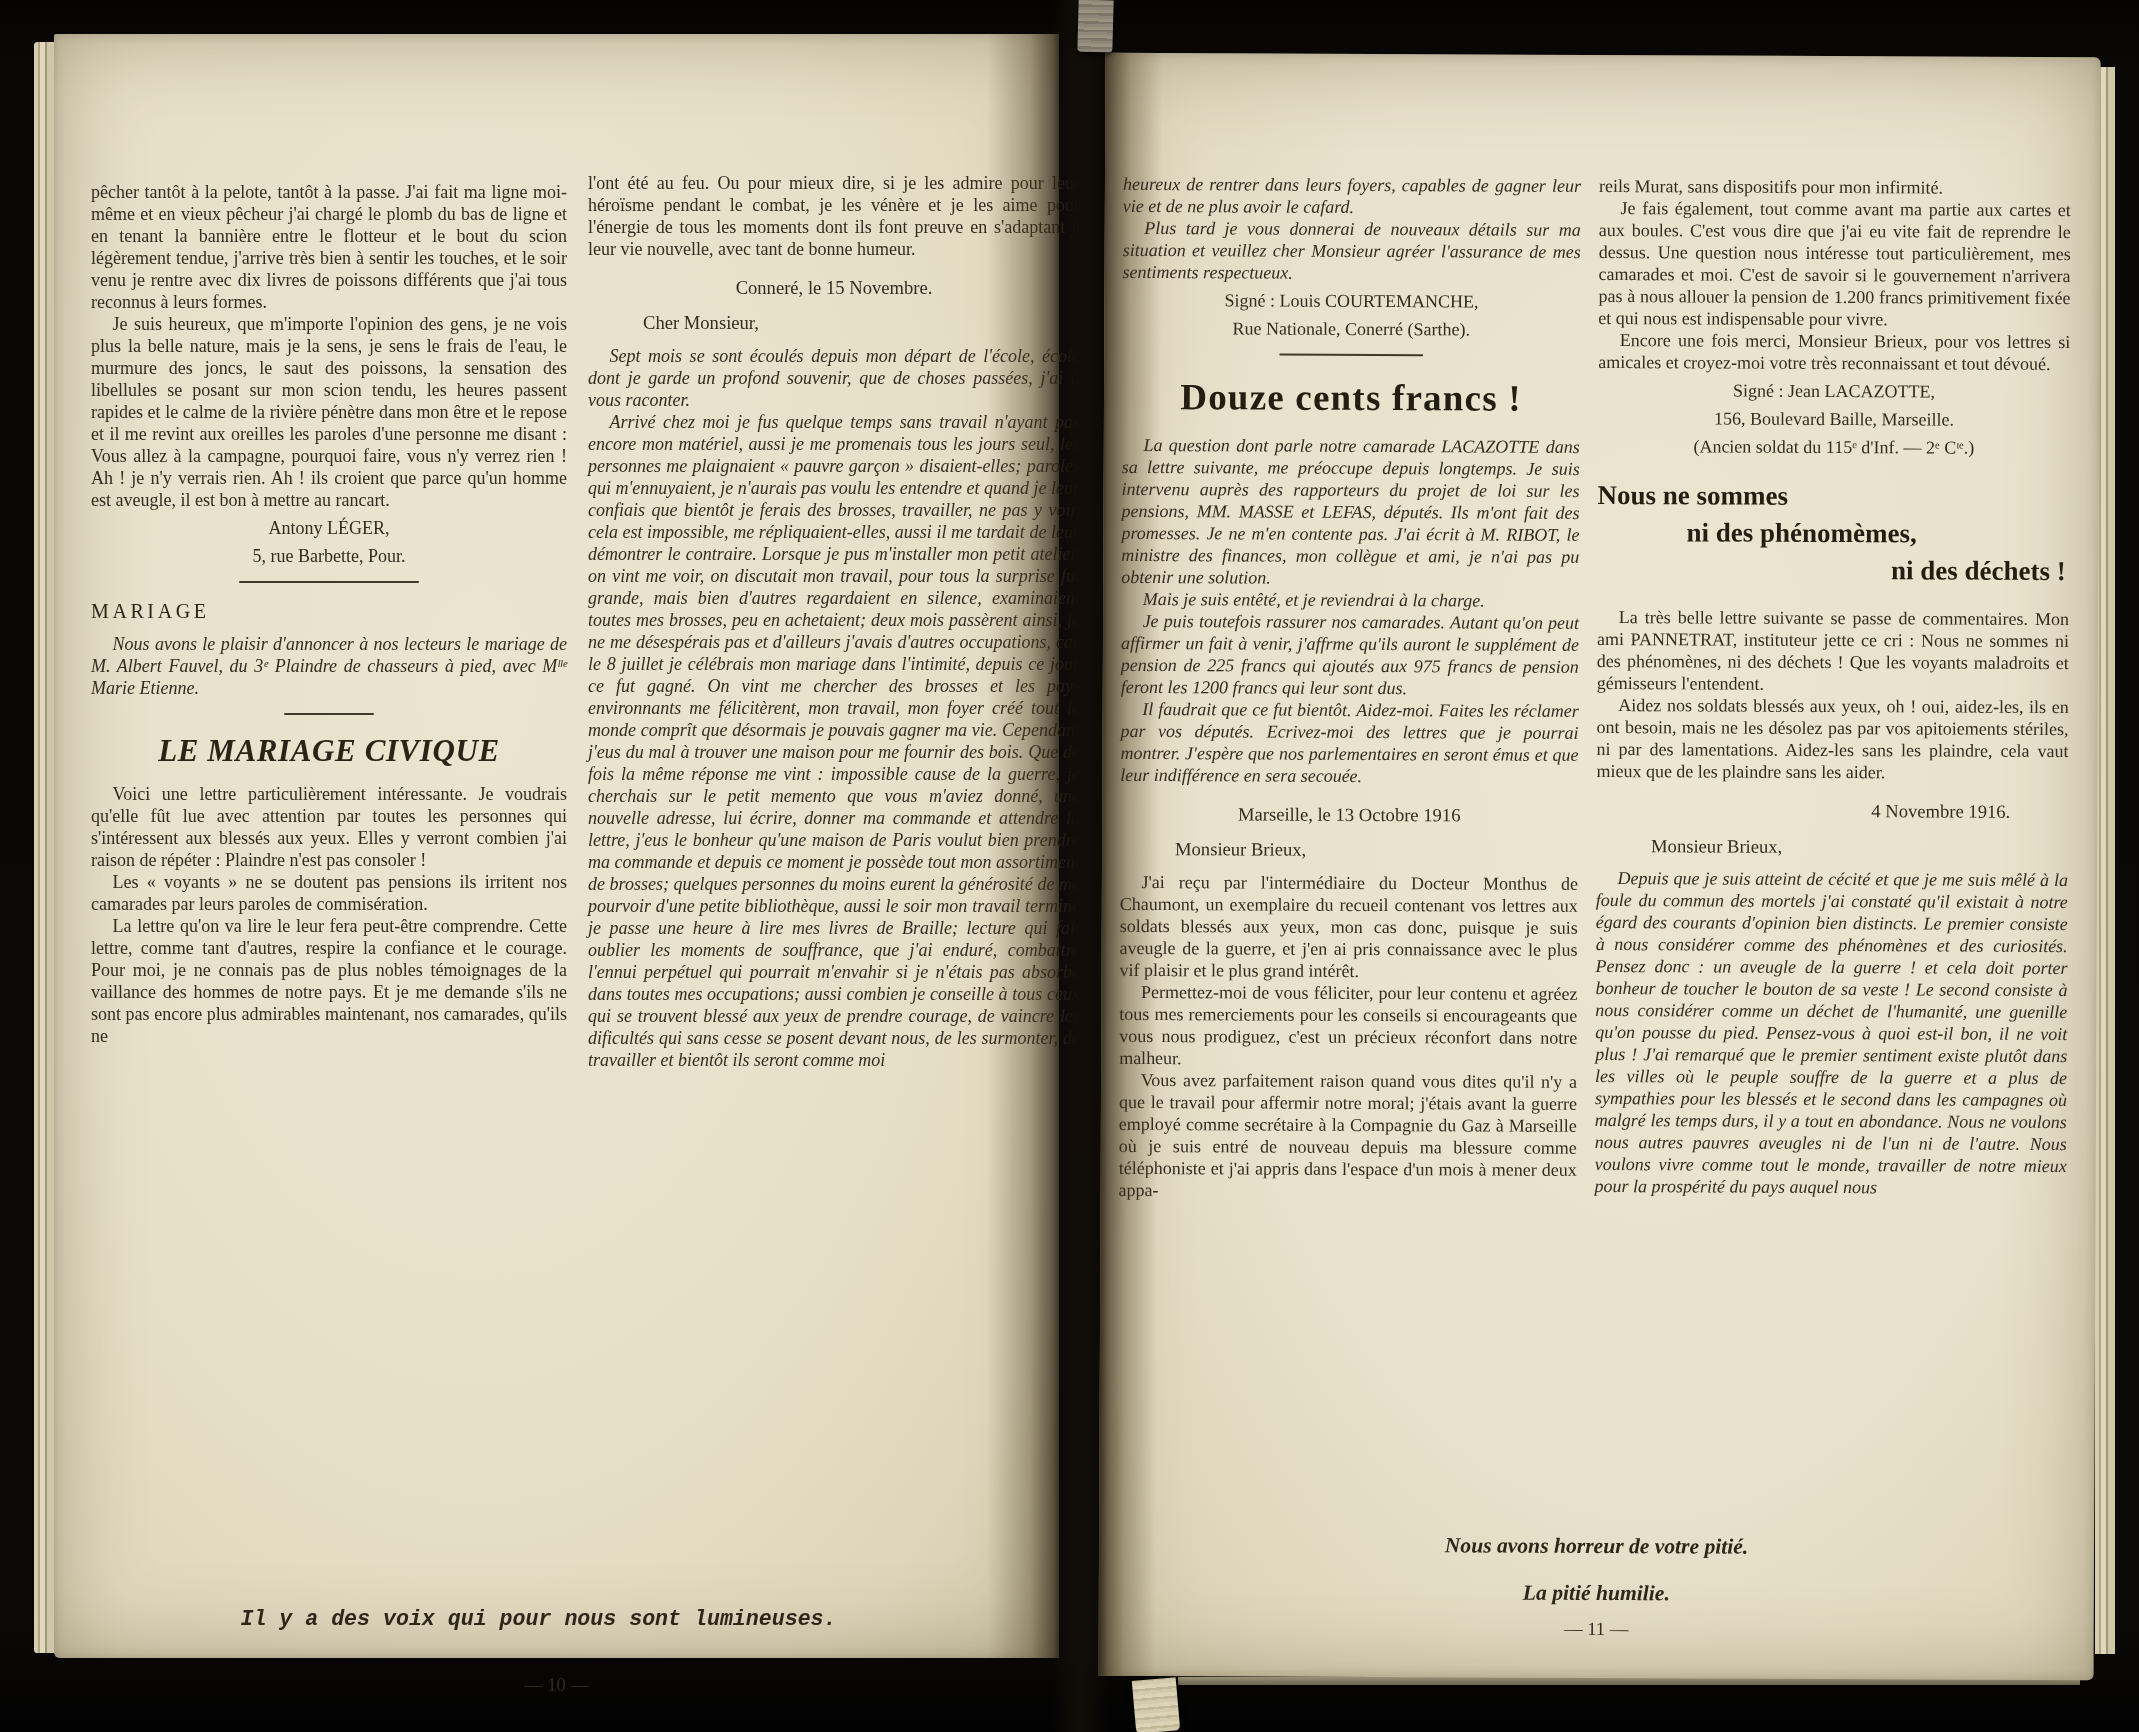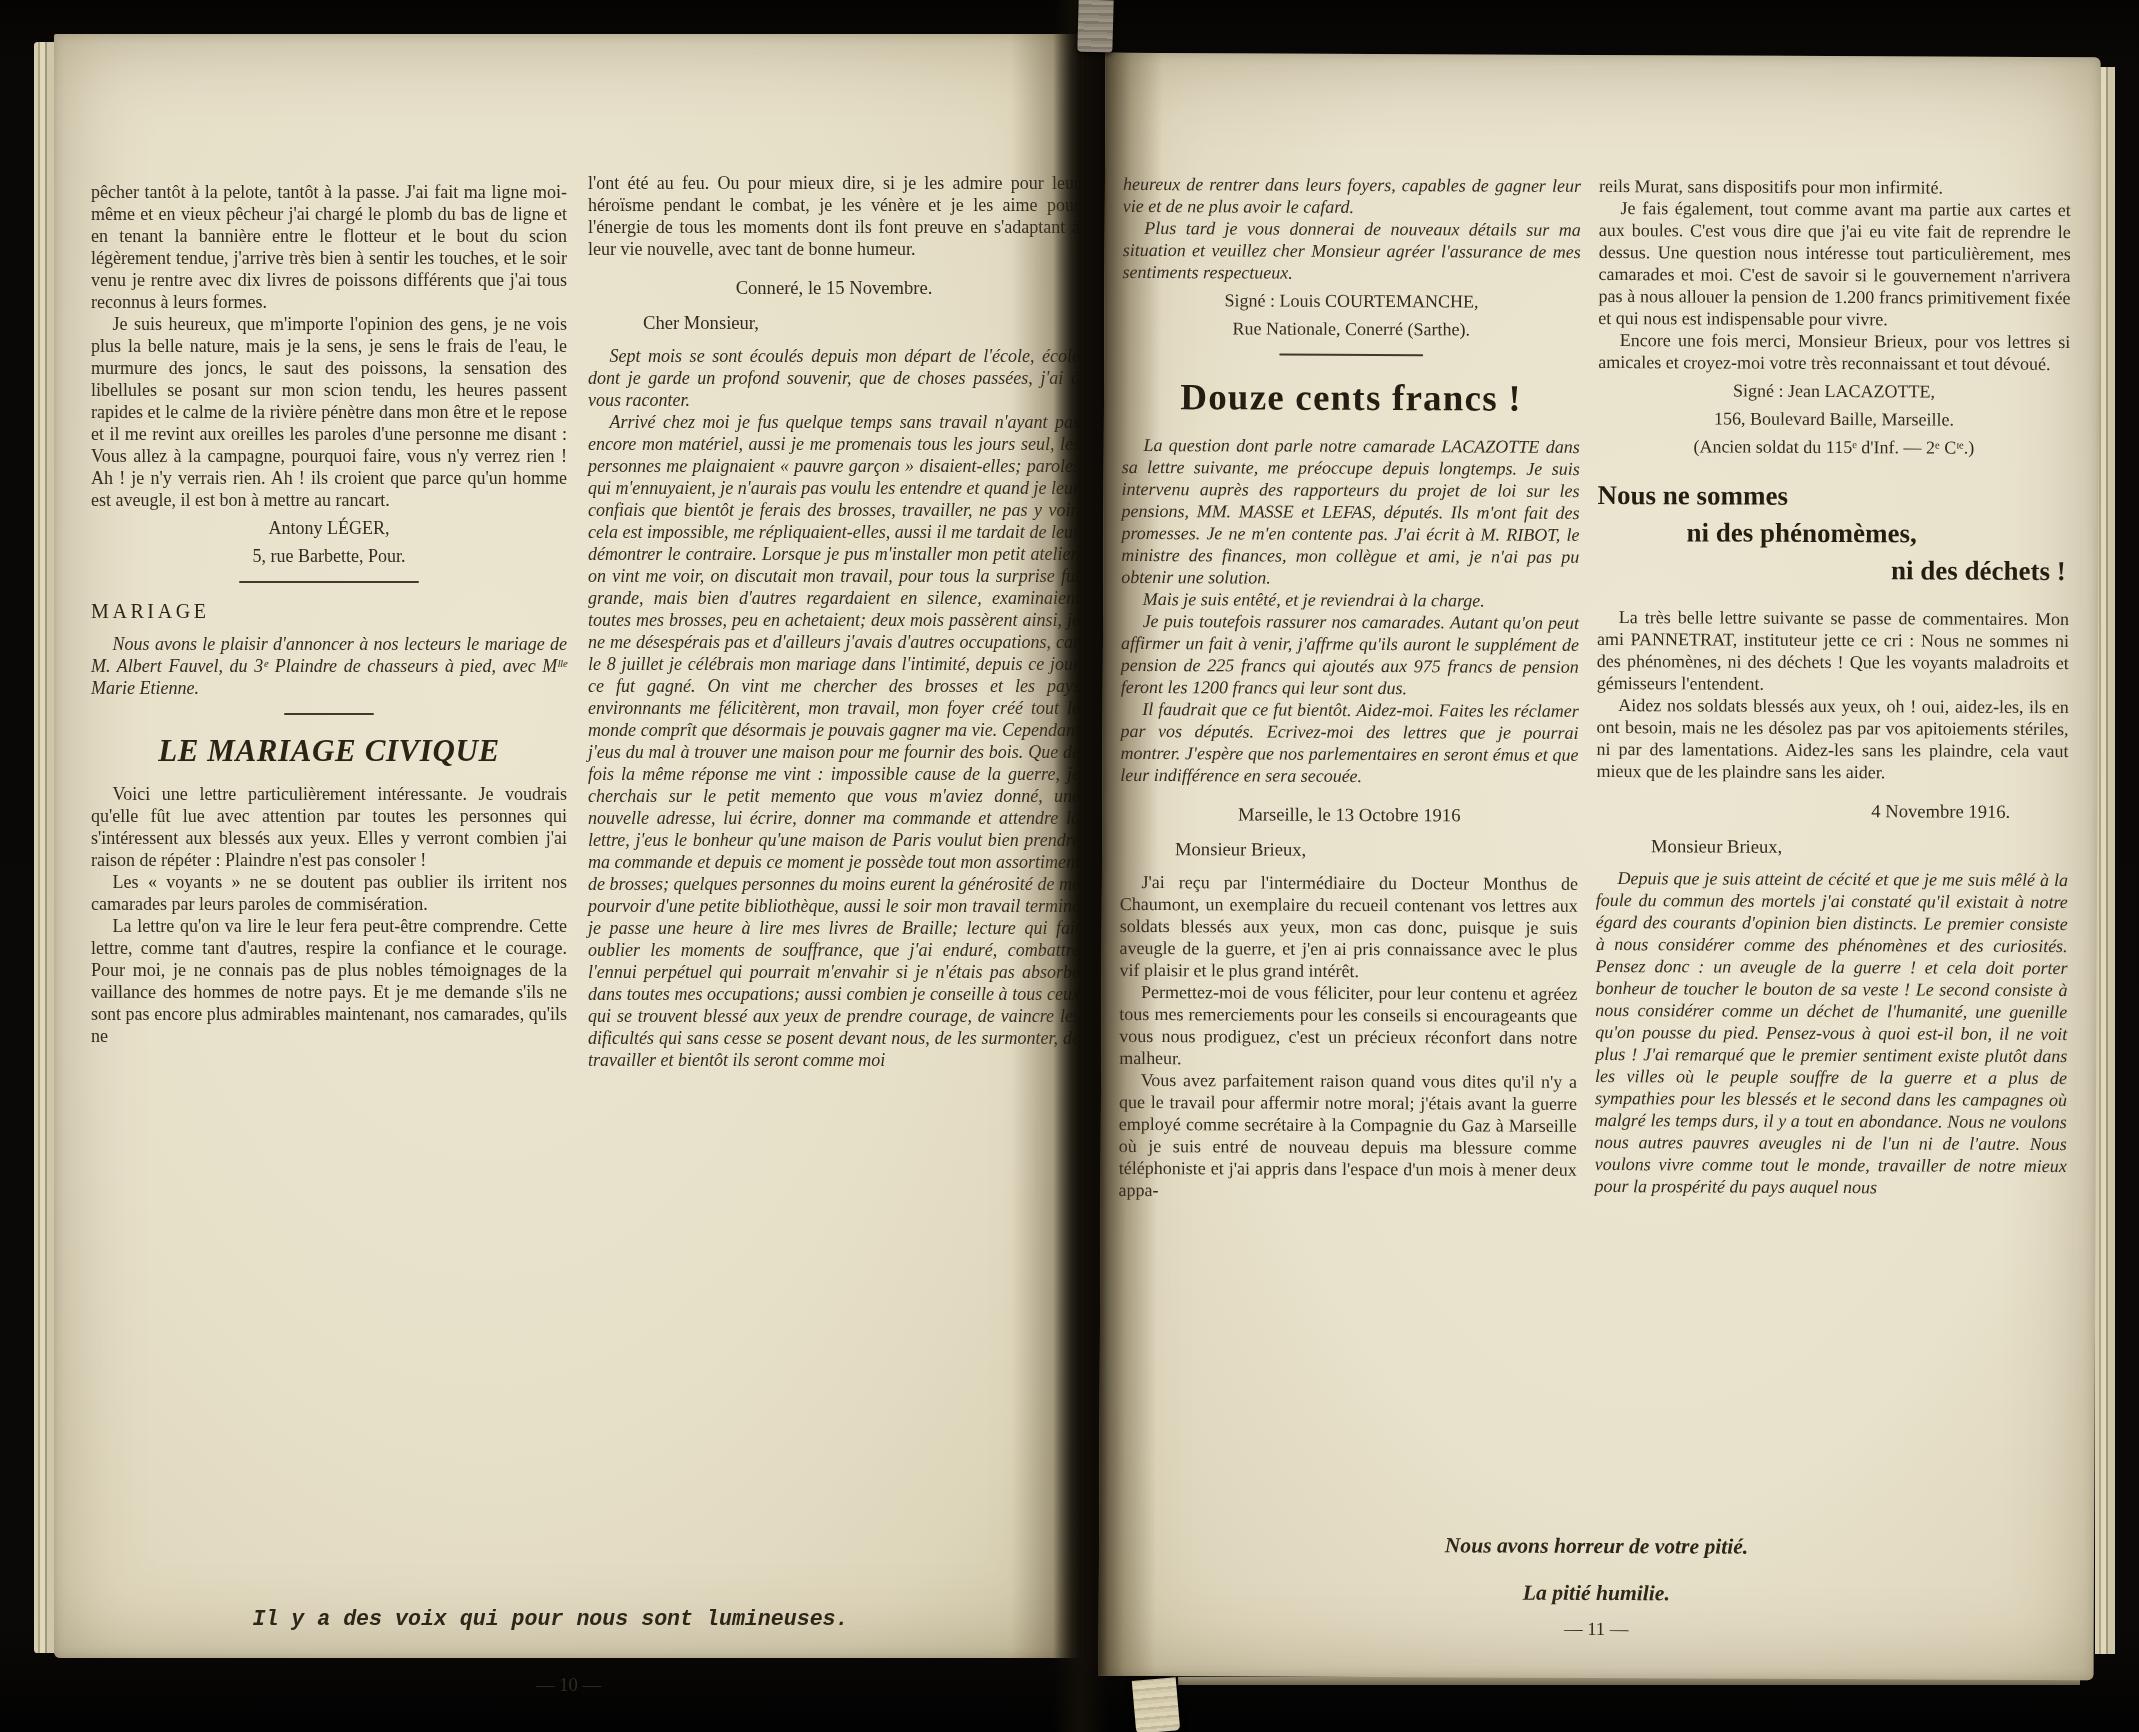--- a/index.html
+++ b/index.html
@@ -10,21 +10,21 @@
   .edge-stack{position:absolute;background:repeating-linear-gradient(90deg,
      #d6cdb0 0 4.2px,#b0a686 4.2px 6px,#e0d8bb 6px 10.8px,#a1977a 10.8px 12.6px,#cfc6a9 12.6px 20.4px);}
   .edge-left{left:34px;top:42px;width:21.6px;height:1611px;border-radius:3.6px 0 0 3.6px;}
   .edge-right{left:2095px;top:67px;width:20.4px;height:1587px;}
   .edge-bottom-right{left:1178px;top:1677px;width:902px;height:8.4px;
      background:linear-gradient(180deg,#bdb394,#857c62);opacity:.8;}
   
   .page{position:absolute;box-shadow:inset 0 0 84px rgba(92,76,44,.38), inset 0 0 10.8px rgba(70,58,34,.25);}
   .page-left{left:54px;top:34px;width:1005px;height:1624px;
     background:radial-gradient(ellipse at 42% 40%,#ebe5d0 0%,#e7e0c9 55%,#ded6bb 82%,#cdc4a5 100%);
-    border-radius:2.4px 0 0 6px;padding-left:24px;}
+    border-radius:2.4px 0 0 6px;}
   .page-right{left:1102px;top:55px;width:995px;height:1623px;
     background:radial-gradient(ellipse at 55% 42%,#ece6d2 0%,#e8e1cb 58%,#ded6bc 84%,#cfc6a8 100%);
     border-radius:0 6px 6px 0;transform:rotate(0.25deg);}
   .page-left::after{content:"";position:absolute;right:0;top:0;width:72px;height:100%;
     background:linear-gradient(90deg,rgba(74,60,34,0) 0%,rgba(74,60,34,.35) 60%,rgba(40,32,18,.75) 100%);}
   .page-right::before{content:"";position:absolute;left:0;top:0;width:57px;height:100%;
     background:linear-gradient(270deg,rgba(74,60,34,0) 0%,rgba(95,78,48,.38) 55%,rgba(52,42,24,.8) 100%);}
   .gutter{position:absolute;left:1053px;top:0;width:55px;height:1732px;z-index:3;
     background:linear-gradient(90deg,rgba(18,14,8,0) 0%,rgba(18,14,8,.75) 32%,#120d07 50%,rgba(18,14,8,.7) 68%,rgba(18,14,8,0) 100%);}
   .ribbon{position:absolute;z-index:4;}
@@ -78,21 +78,21 @@
       <p>pêcher tantôt à la pelote, tantôt à la passe. J'ai fait ma ligne moi-même et en vieux pêcheur j'ai chargé le plomb du bas de ligne et en tenant la bannière entre le flotteur et le bout du scion légèrement tendue, j'arrive très bien à sentir les touches, et le soir venu je rentre avec dix livres de poissons différents que j'ai tous reconnus à leurs formes.</p>
       <p class="indent">Je suis heureux, que m'importe l'opinion des gens, je ne vois plus la belle nature, mais je la sens, je sens le frais de l'eau, le murmure des joncs, le saut des poissons, la sensation des libellules se posant sur mon scion tendu, les heures passent rapides et le calme de la rivière pénètre dans mon être et le repose et il me revint aux oreilles les paroles d'une personne me disant : Vous allez à la campagne, pourquoi faire, vous n'y verrez rien ! Ah ! je n'y verrais rien. Ah ! ils croient que parce qu'un homme est aveugle, il est bon à mettre au rancart.</p>
       <p class="sig">Antony LÉGER,</p>
       <p class="sig">5, rue Barbette, Pour.</p>
       <div class="rule w300"></div>
       <p class="h-mariage">MARIAGE</p>
       <p class="it indent">Nous avons le plaisir d'annoncer à nos lecteurs le mariage de M. Albert Fauvel, du 3ᵉ Plaindre de chasseurs à pied, avec Mˡˡᵉ Marie Etienne.</p>
       <div class="rule w150"></div>
       <p class="h-courage">LE MARIAGE CIVIQUE</p>
       <p class="indent">Voici une lettre particulièrement intéressante. Je voudrais qu'elle fût lue avec attention par toutes les personnes qui s'intéressent aux blessés aux yeux. Elles y verront combien j'ai raison de répéter : Plaindre n'est pas consoler !</p>
-      <p class="indent">Les « voyants » ne se doutent pas oublier ils irritent nos camarades par leurs paroles de commisération.</p>
+      <p class="indent">Les « voyants » ne se doutent pas pensions ils irritent nos camarades par leurs paroles de commisération.</p>
       <p class="indent">La lettre qu'on va lire le leur fera peut-être comprendre. Cette lettre, comme tant d'autres, respire la confiance et le courage. Pour moi, je ne connais pas de plus nobles témoignages de la vaillance des hommes de notre pays. Et je me demande s'ils ne sont pas encore plus admirables maintenant, nos camarades, qu'ils ne</p>
     </div>
     <div class="col pl-col2">
       <p>l'ont été au feu. Ou pour mieux dire, si je les admire pour leur héroïsme pendant le combat, je les vénère et je les aime pour l'énergie de tous les moments dont ils font preuve en s'adaptant à leur vie nouvelle, avec tant de bonne humeur.</p>
       <p class="dateline">Conneré, le 15 Novembre.</p>
       <p class="salutation">Cher Monsieur,</p>
       <p class="it indent">Sept mois se sont écoulés depuis mon départ de l'école, école dont je garde un profond souvenir, que de choses passées, j'ai à vous raconter.</p>
       <p class="it indent">Arrivé chez moi je fus quelque temps sans travail n'ayant pas encore mon matériel, aussi je me promenais tous les jours seul, les personnes me plaignaient « pauvre garçon » disaient-elles; paroles qui m'ennuyaient, je n'aurais pas voulu les entendre et quand je leur confiais que bientôt je ferais des brosses, travailler, ne pas y voir, cela est impossible, me répliquaient-elles, aussi il me tardait de leur démontrer le contraire. Lorsque je pus m'installer mon petit atelier, on vint me voir, on discutait mon travail, pour tous la surprise fut grande, mais bien d'autres regardaient en silence, examinaient toutes mes brosses, peu en achetaient; deux mois passèrent ainsi, je ne me désespérais pas et d'ailleurs j'avais d'autres occupations, car le 8 juillet je célébrais mon mariage dans l'intimité, depuis ce jour ce fut gagné. On vint me chercher des brosses et les pays environnants me félicitèrent, mon travail, mon foyer créé tout le monde comprît que désormais je pouvais gagner ma vie. Cependant j'eus du mal à trouver une maison pour me fournir des bois. Que de fois la même réponse me vint : impossible cause de la guerre, je cherchais sur le petit memento que vous m'aviez donné, une nouvelle adresse, lui écrire, donner ma commande et attendre la lettre, j'eus le bonheur qu'une maison de Paris voulut bien prendre ma commande et depuis ce moment je possède tout mon assortiment de brosses; quelques personnes du moins eurent la générosité de me pourvoir d'une petite bibliothèque, aussi le soir mon travail terminé je passe une heure à lire mes livres de Braille; lecture qui fait oublier les moments de souffrance, que j'ai enduré, combattre l'ennui perpétuel qui pourrait m'envahir si je n'étais pas absorbé dans toutes mes occupations; aussi combien je conseille à tous ceux qui se trouvent blessé aux yeux de prendre courage, de vaincre les dificultés qui sans cesse se posent devant nous, de les surmonter, de travailler et bientôt ils seront comme moi</p>
     </div>
     <p class="footer-quote fq-left">Il y a des voix qui pour nous sont lumineuses.</p>

